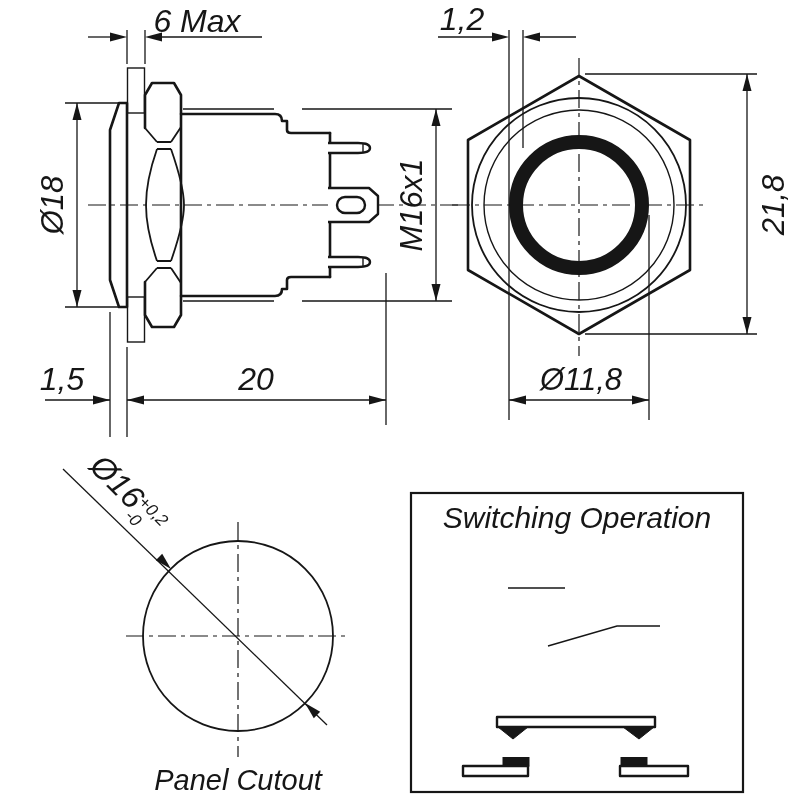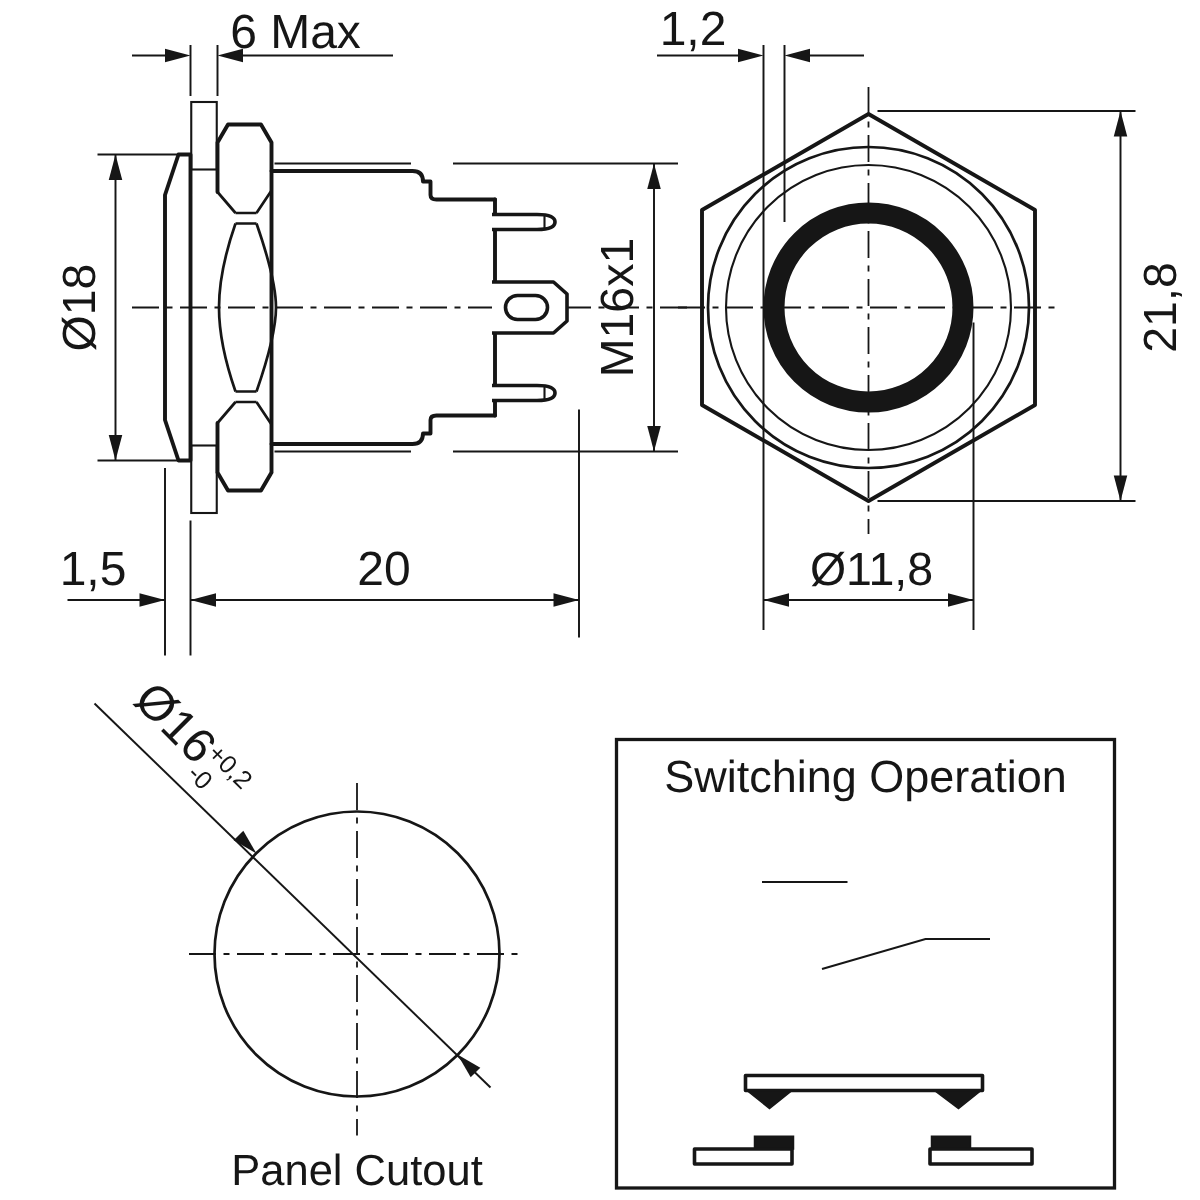--- a/index.html
+++ b/index.html
@@ -1,16 +1,16 @@
 <!DOCTYPE html>
 <html><head>
 <meta charset="utf-8">
 <style>
   html,body{margin:0;padding:0;background:#fff;}
-  .stage{width:800px;height:800px;background:#fff;position:relative;font-family:"Liberation Sans",sans-serif;}
+  .stage{width:800px;height:800px;background:#fff;position:relative;font-family:"Liberation Sans",sans-serif;font-style:italic;}
   svg text{font-family:"Liberation Sans",sans-serif;fill:#161616;}
   .outline{fill:none;stroke:#161616;stroke-width:2.6;stroke-linejoin:round;stroke-linecap:round;}
   .outline-thin{fill:none;stroke:#161616;stroke-width:1.8;stroke-linejoin:round;}
   .whitefill{fill:#ffffff;stroke:#161616;stroke-width:2.4;stroke-linejoin:round;}
   .thin{fill:none;stroke:#161616;stroke-width:1.4;}
   .dim{fill:none;stroke:#161616;stroke-width:1.3;}
   .cl{fill:none;stroke:#161616;stroke-width:1.2;stroke-dasharray:18 5 4 5;}
   .arrow{fill:#161616;stroke:none;}
   .dimtext{font-size:32px;}
   .dimtext-s{font-size:31px;}

